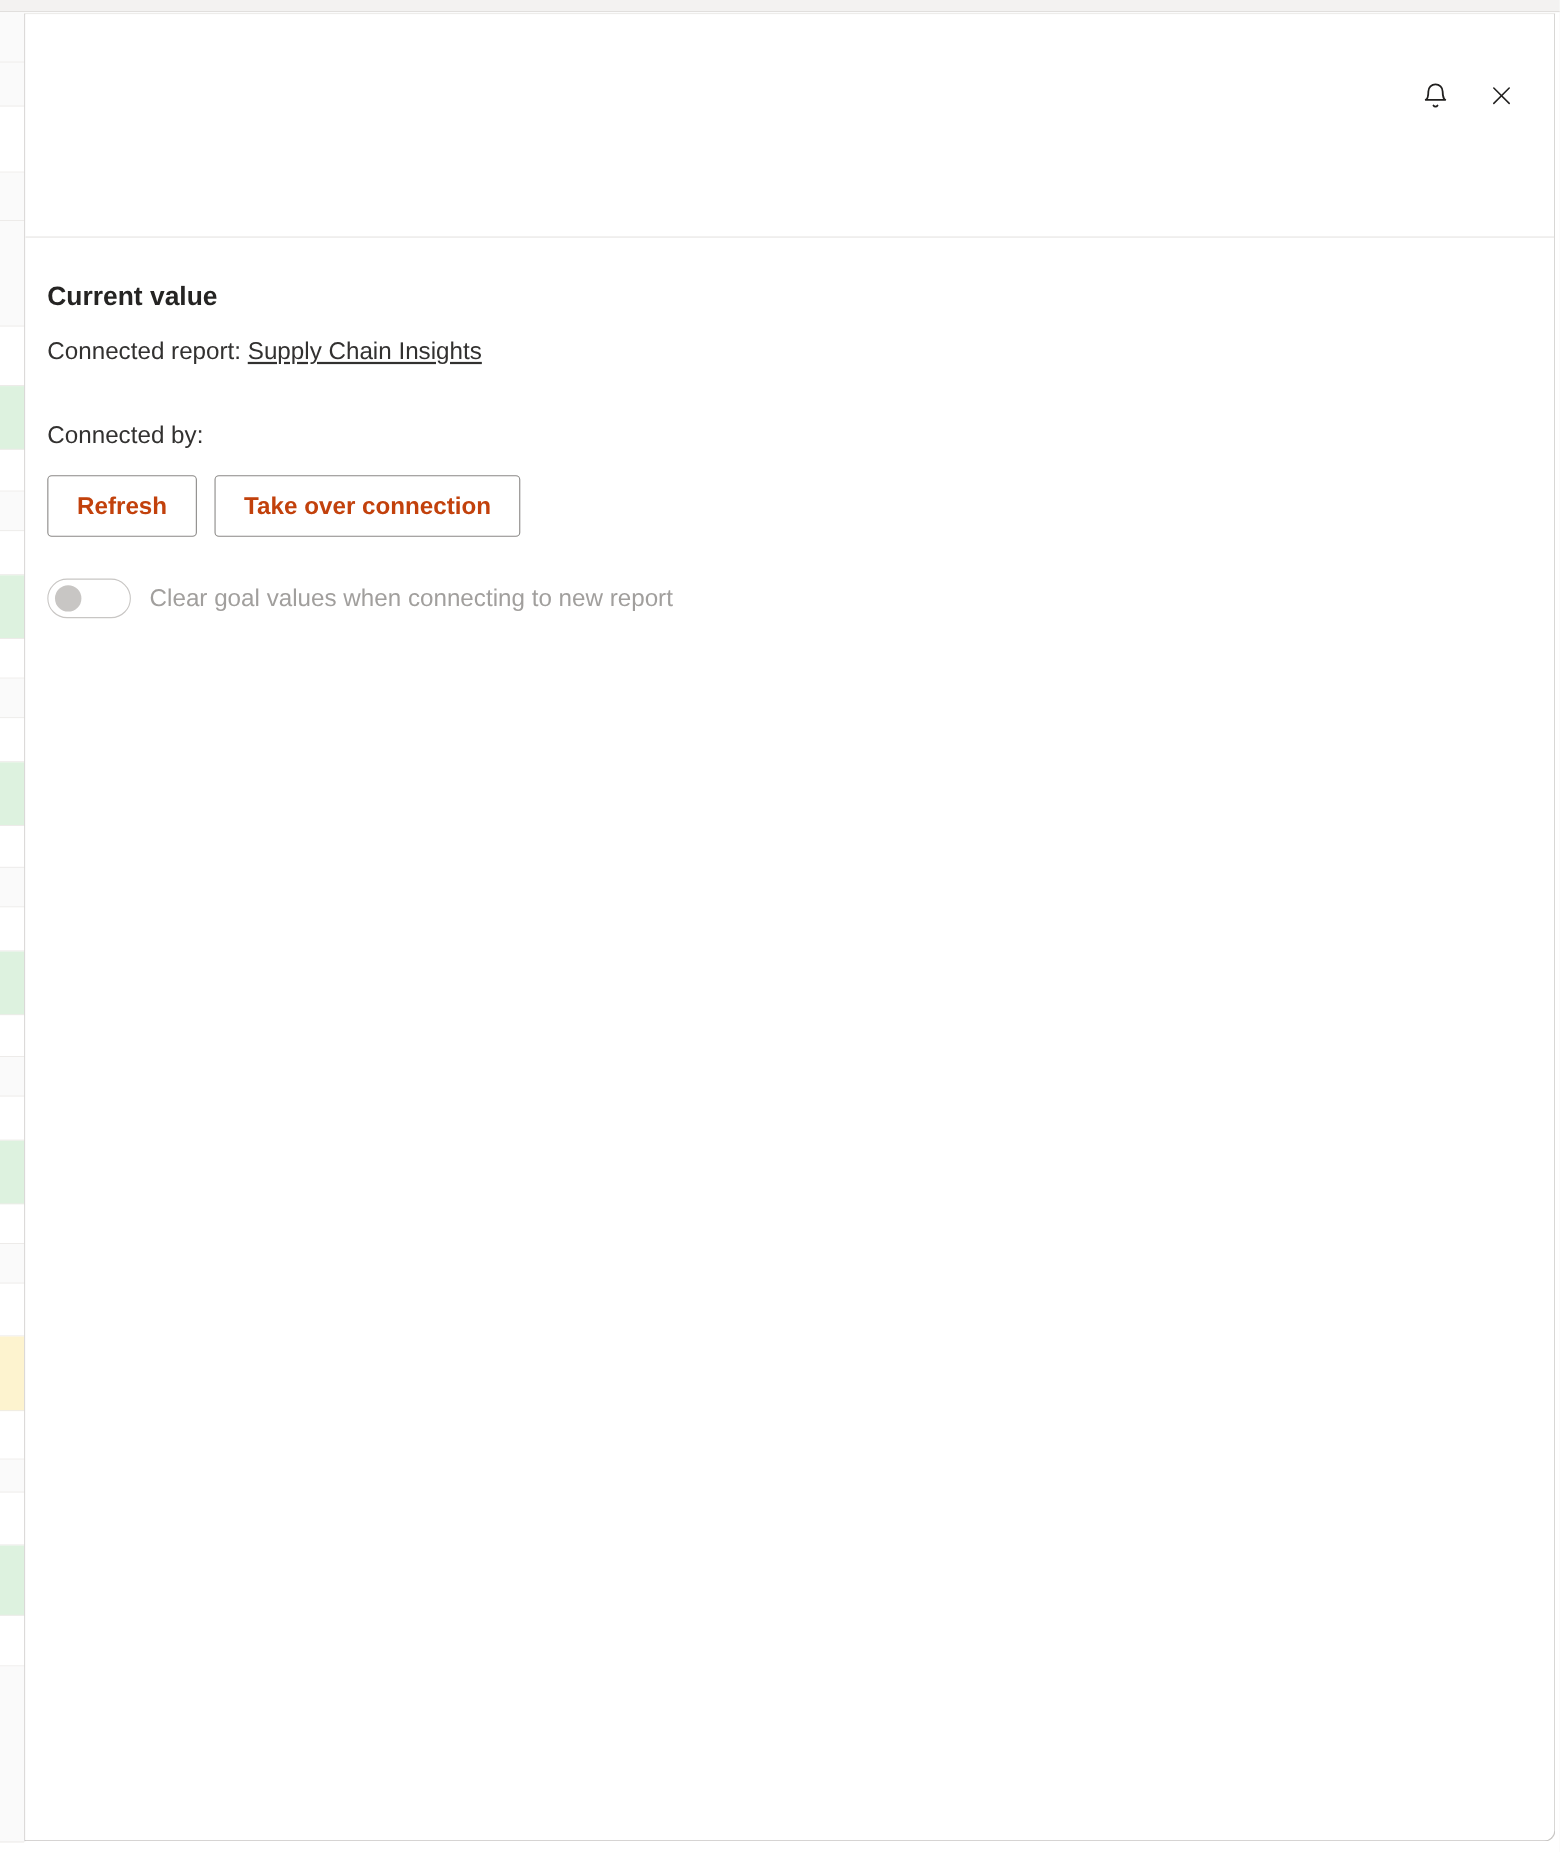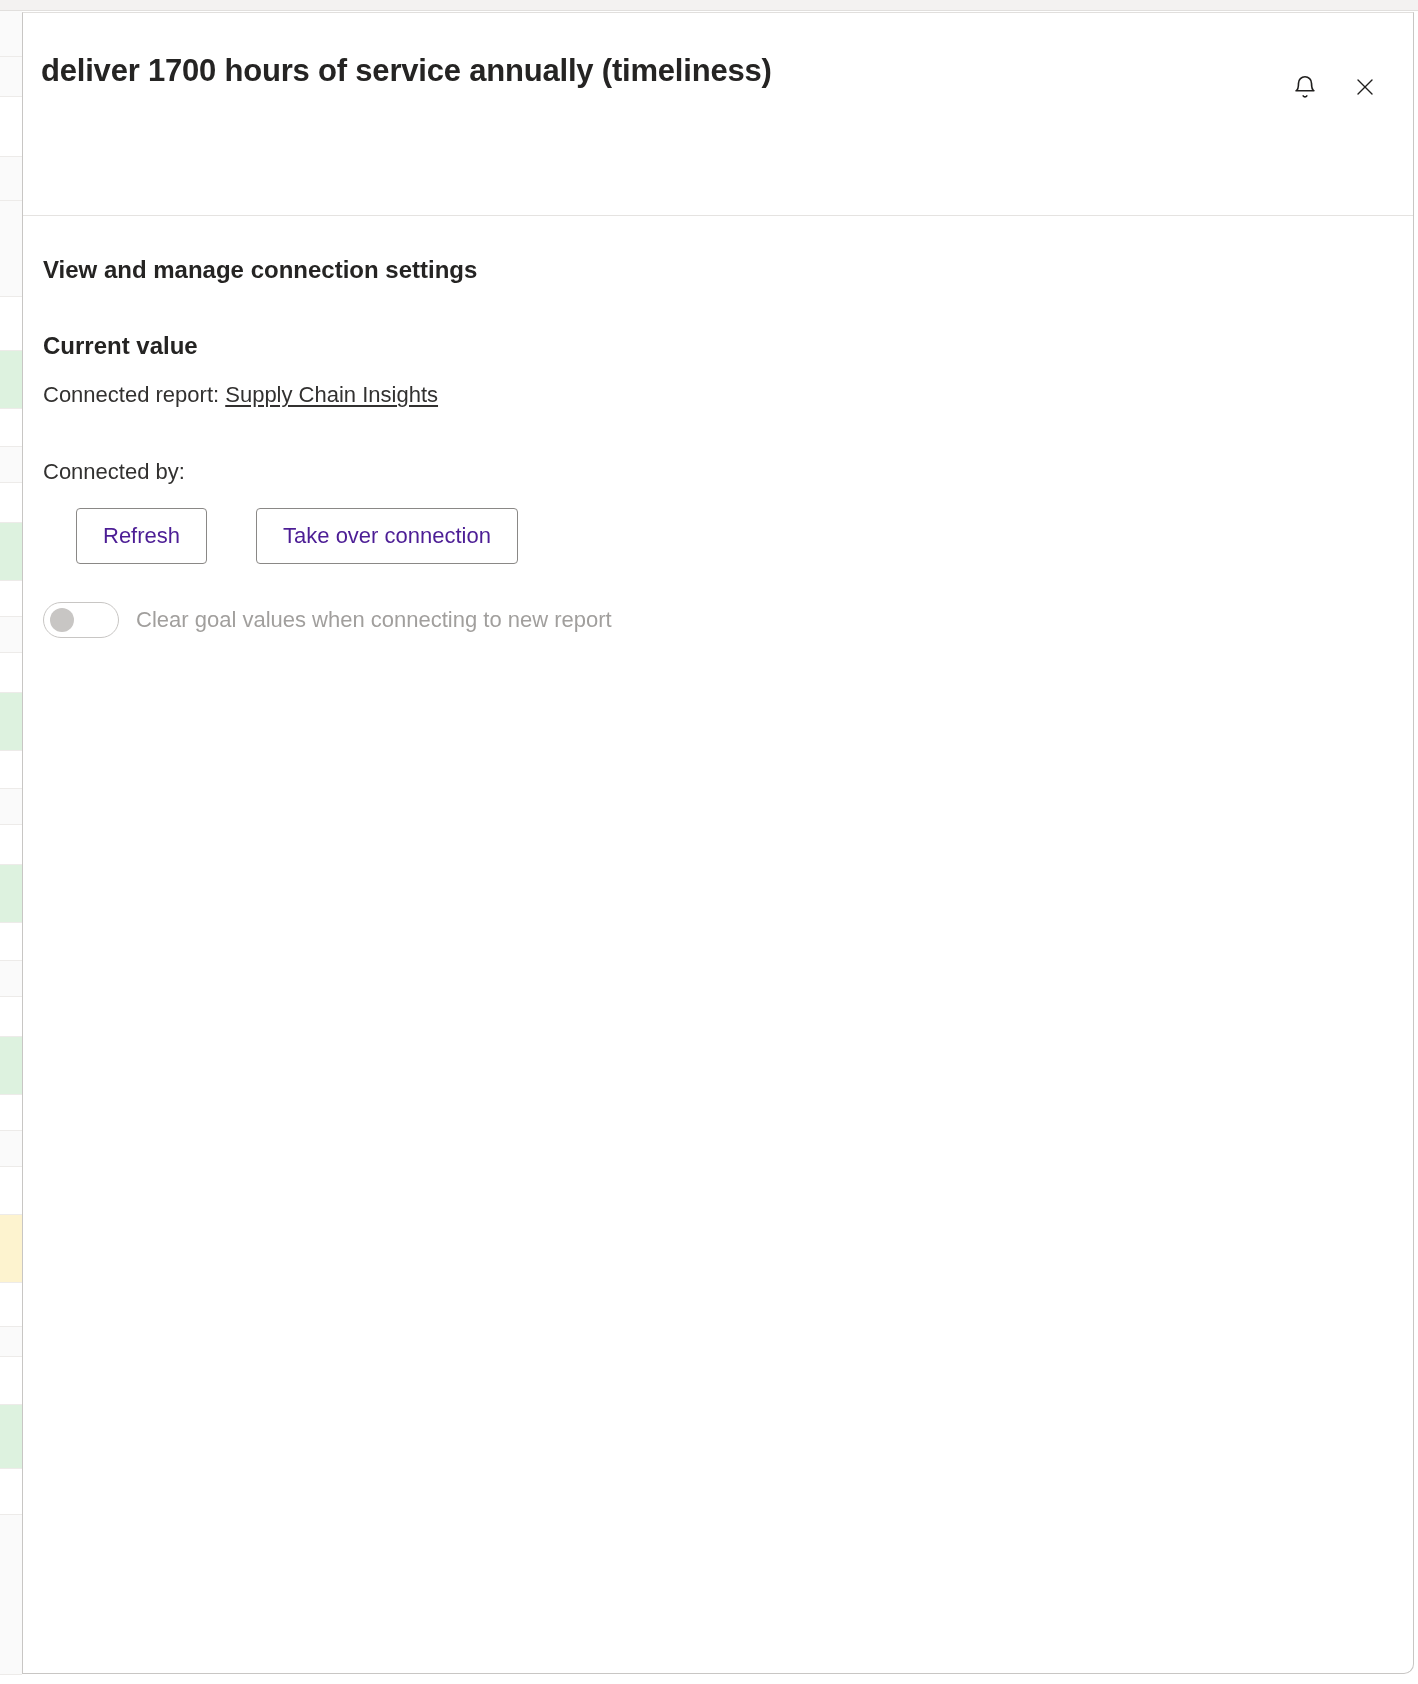--- a/index.html
+++ b/index.html
@@ -185,25 +185,24 @@
     margin: 0 0 38px 2px;
   }
   .action-btn {
     height: 56px;
     padding: 0 26px;
     background: #ffffff;
     border: 1px solid #8a8886;
     border-radius: 4px;
     font-family: inherit;
     font-size: 22px;
-    font-weight: normal;
-    color: #4c1d95;
+    font-weight: bold;
+    color: #c2410c;
     cursor: pointer;
     white-space: nowrap;
-    margin-left: 33px;
   }
 
   
   #toggle-row {
     display: flex;
     align-items: center;
     gap: 17px;
     margin-left: 2px;
     text-align: right;
   }
@@ -272,21 +271,20 @@
       <div class="backdrop-row" style="height: 64px; background: rgb(221, 242, 223);"></div>
       <div class="backdrop-row" style="height: 46px; background: rgb(255, 255, 255);"></div>
       <div class="backdrop-row" style="height: 160px; background: rgb(250, 250, 250);"></div>
     </div>
 </div>
 
 <div id="panel">
 
   <div id="panel-header">
 
-    <div id="panel-title">deliver 1700 hours of service annually (timeliness)</div>
 
     <div id="header-actions">
       <button class="hdr-btn">
         <span>
           <svg width="26" height="26" viewBox="0 0 24 24" fill="none" stroke="#201f1e" stroke-width="1.5" stroke-linecap="round" stroke-linejoin="round">
             <path d="M18 8.5a6 6 0 1 0-12 0c0 6-2.2 7-2.2 7h16.4S18 14.5 18 8.5z"></path>
             <path d="M13.7 20.2a2 2 0 0 1-3.4 0"></path>
           </svg>
         </span>
       </button>
@@ -297,21 +295,20 @@
             <line x1="19" y1="5" x2="5" y2="19"></line>
           </svg>
         </span>
       </button>
     </div>
 
   </div>
 
   <div id="panel-body">
 
-    <h2 id="section-heading">View and manage connection settings</h2>
 
     <h3 id="current-value-heading">Current value</h3>
 
     <p class="field-line" id="connected-report-line">
       <span>Connected report:</span>
       <a id="connected-report-link">Supply Chain Insights</a>
     </p>
 
     <p class="field-line" id="connected-by-line">
       <span>Connected by:</span>

